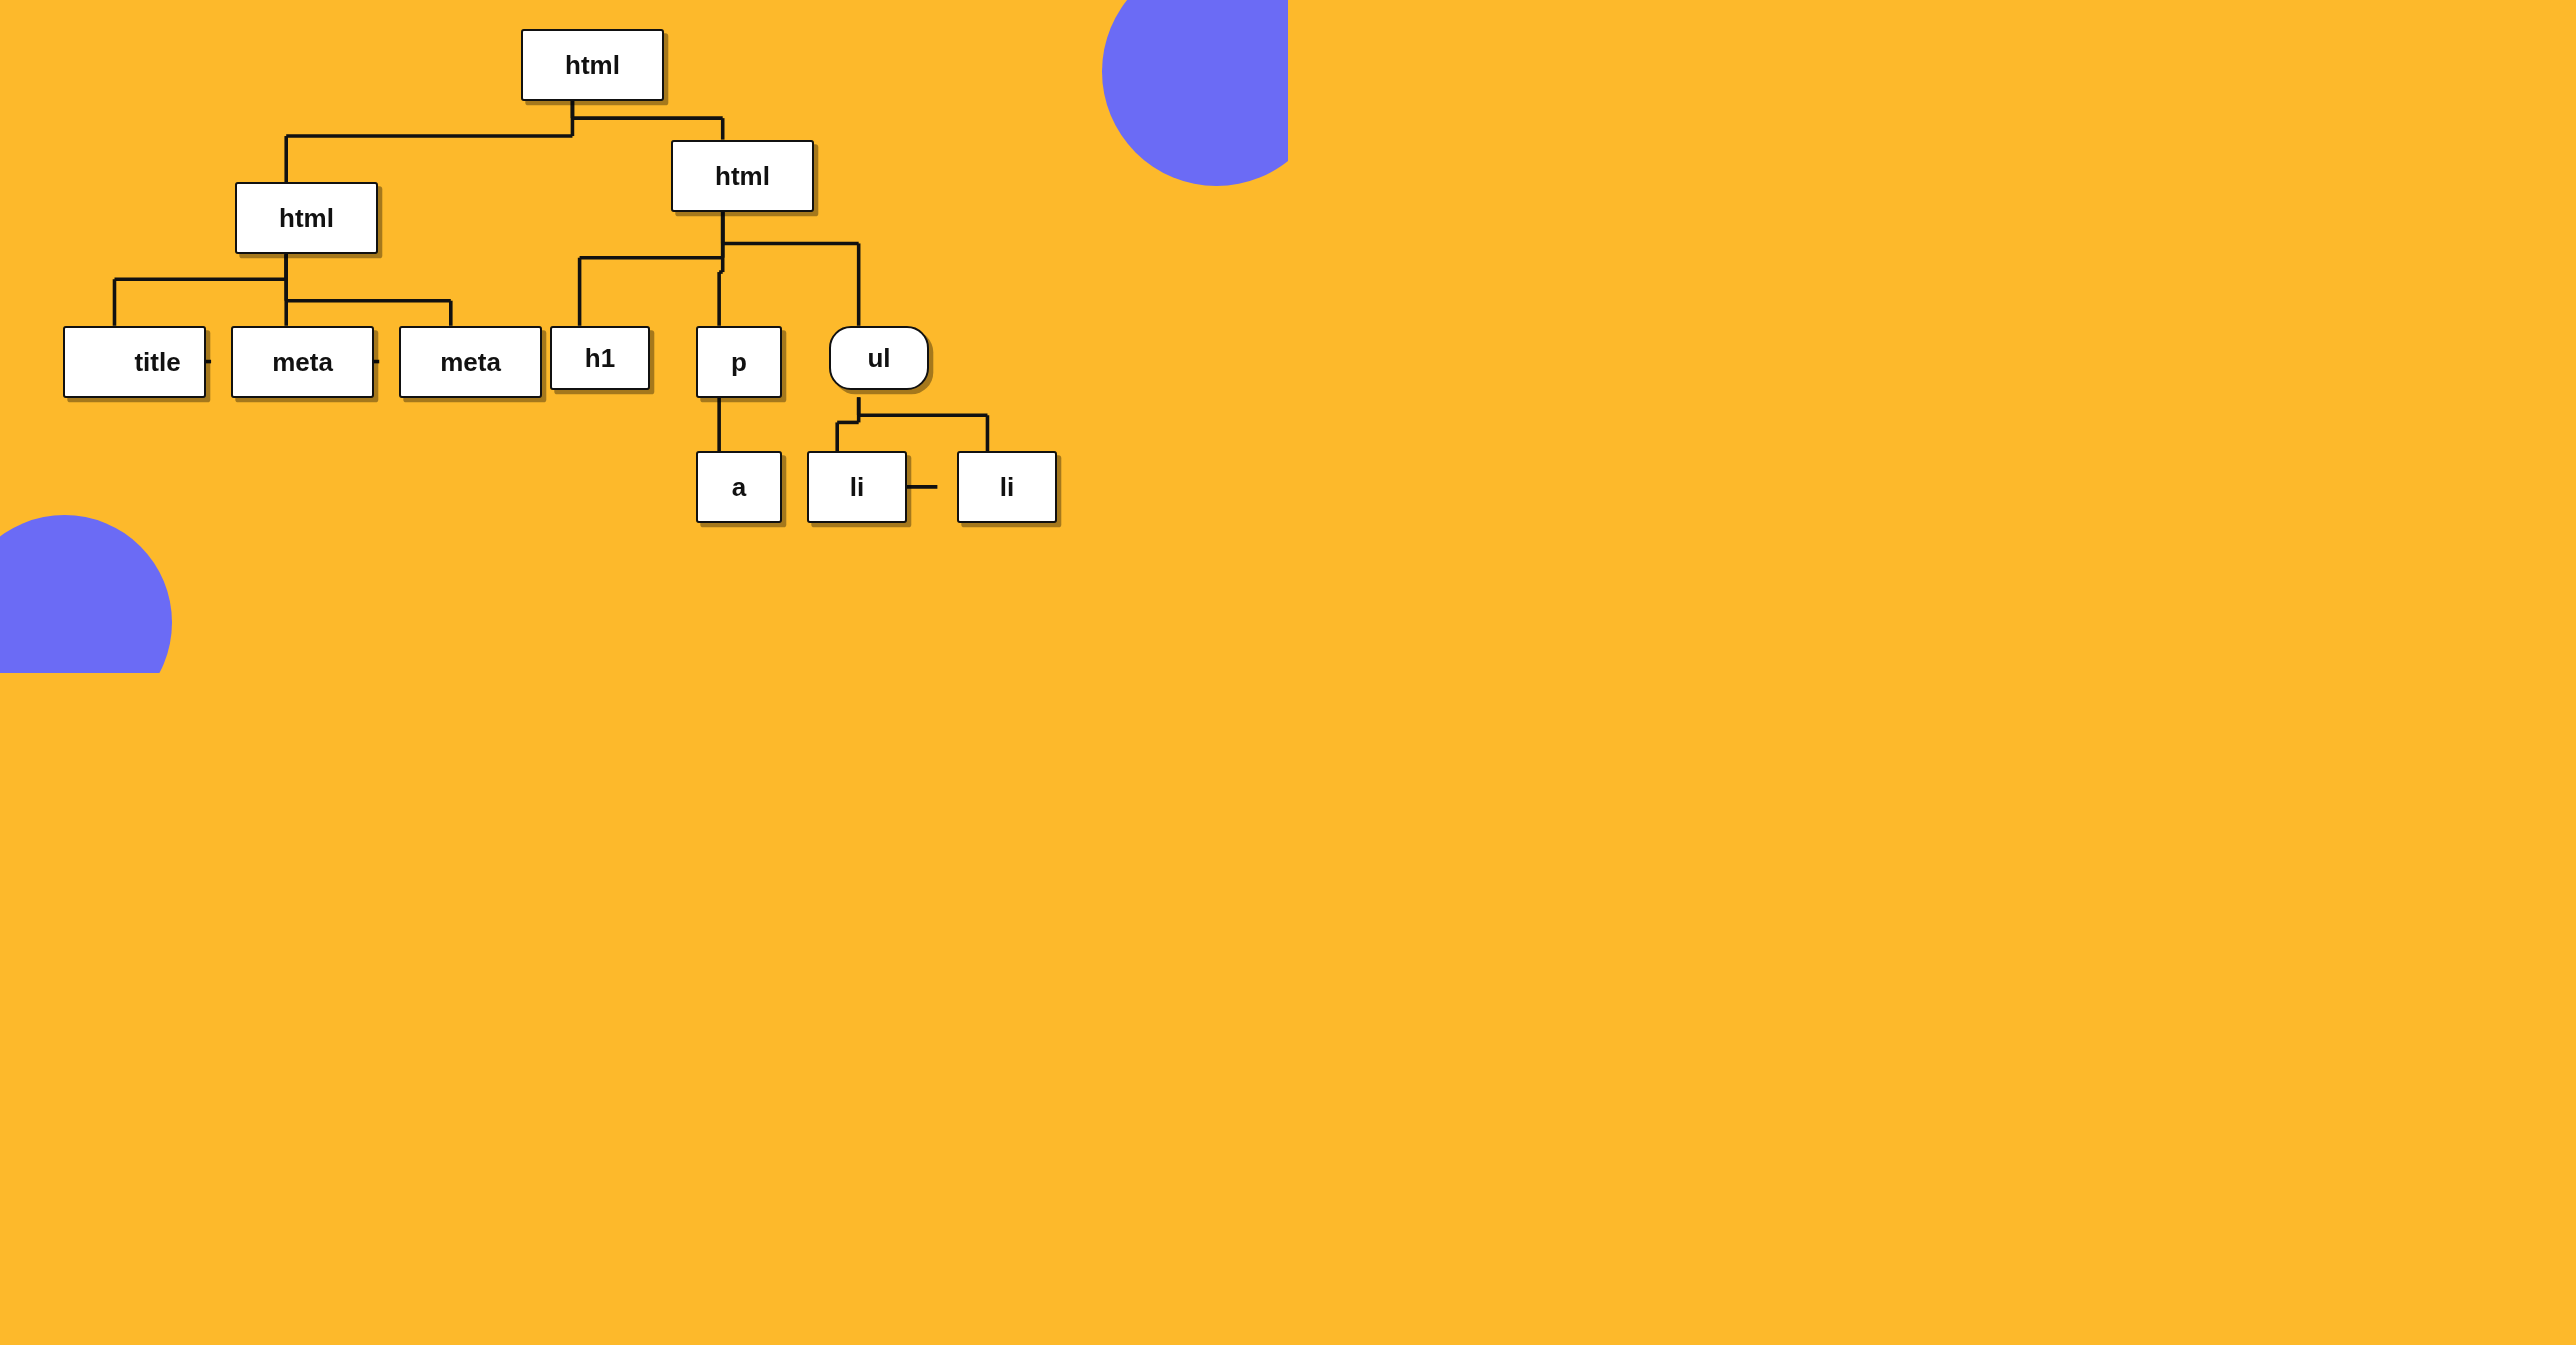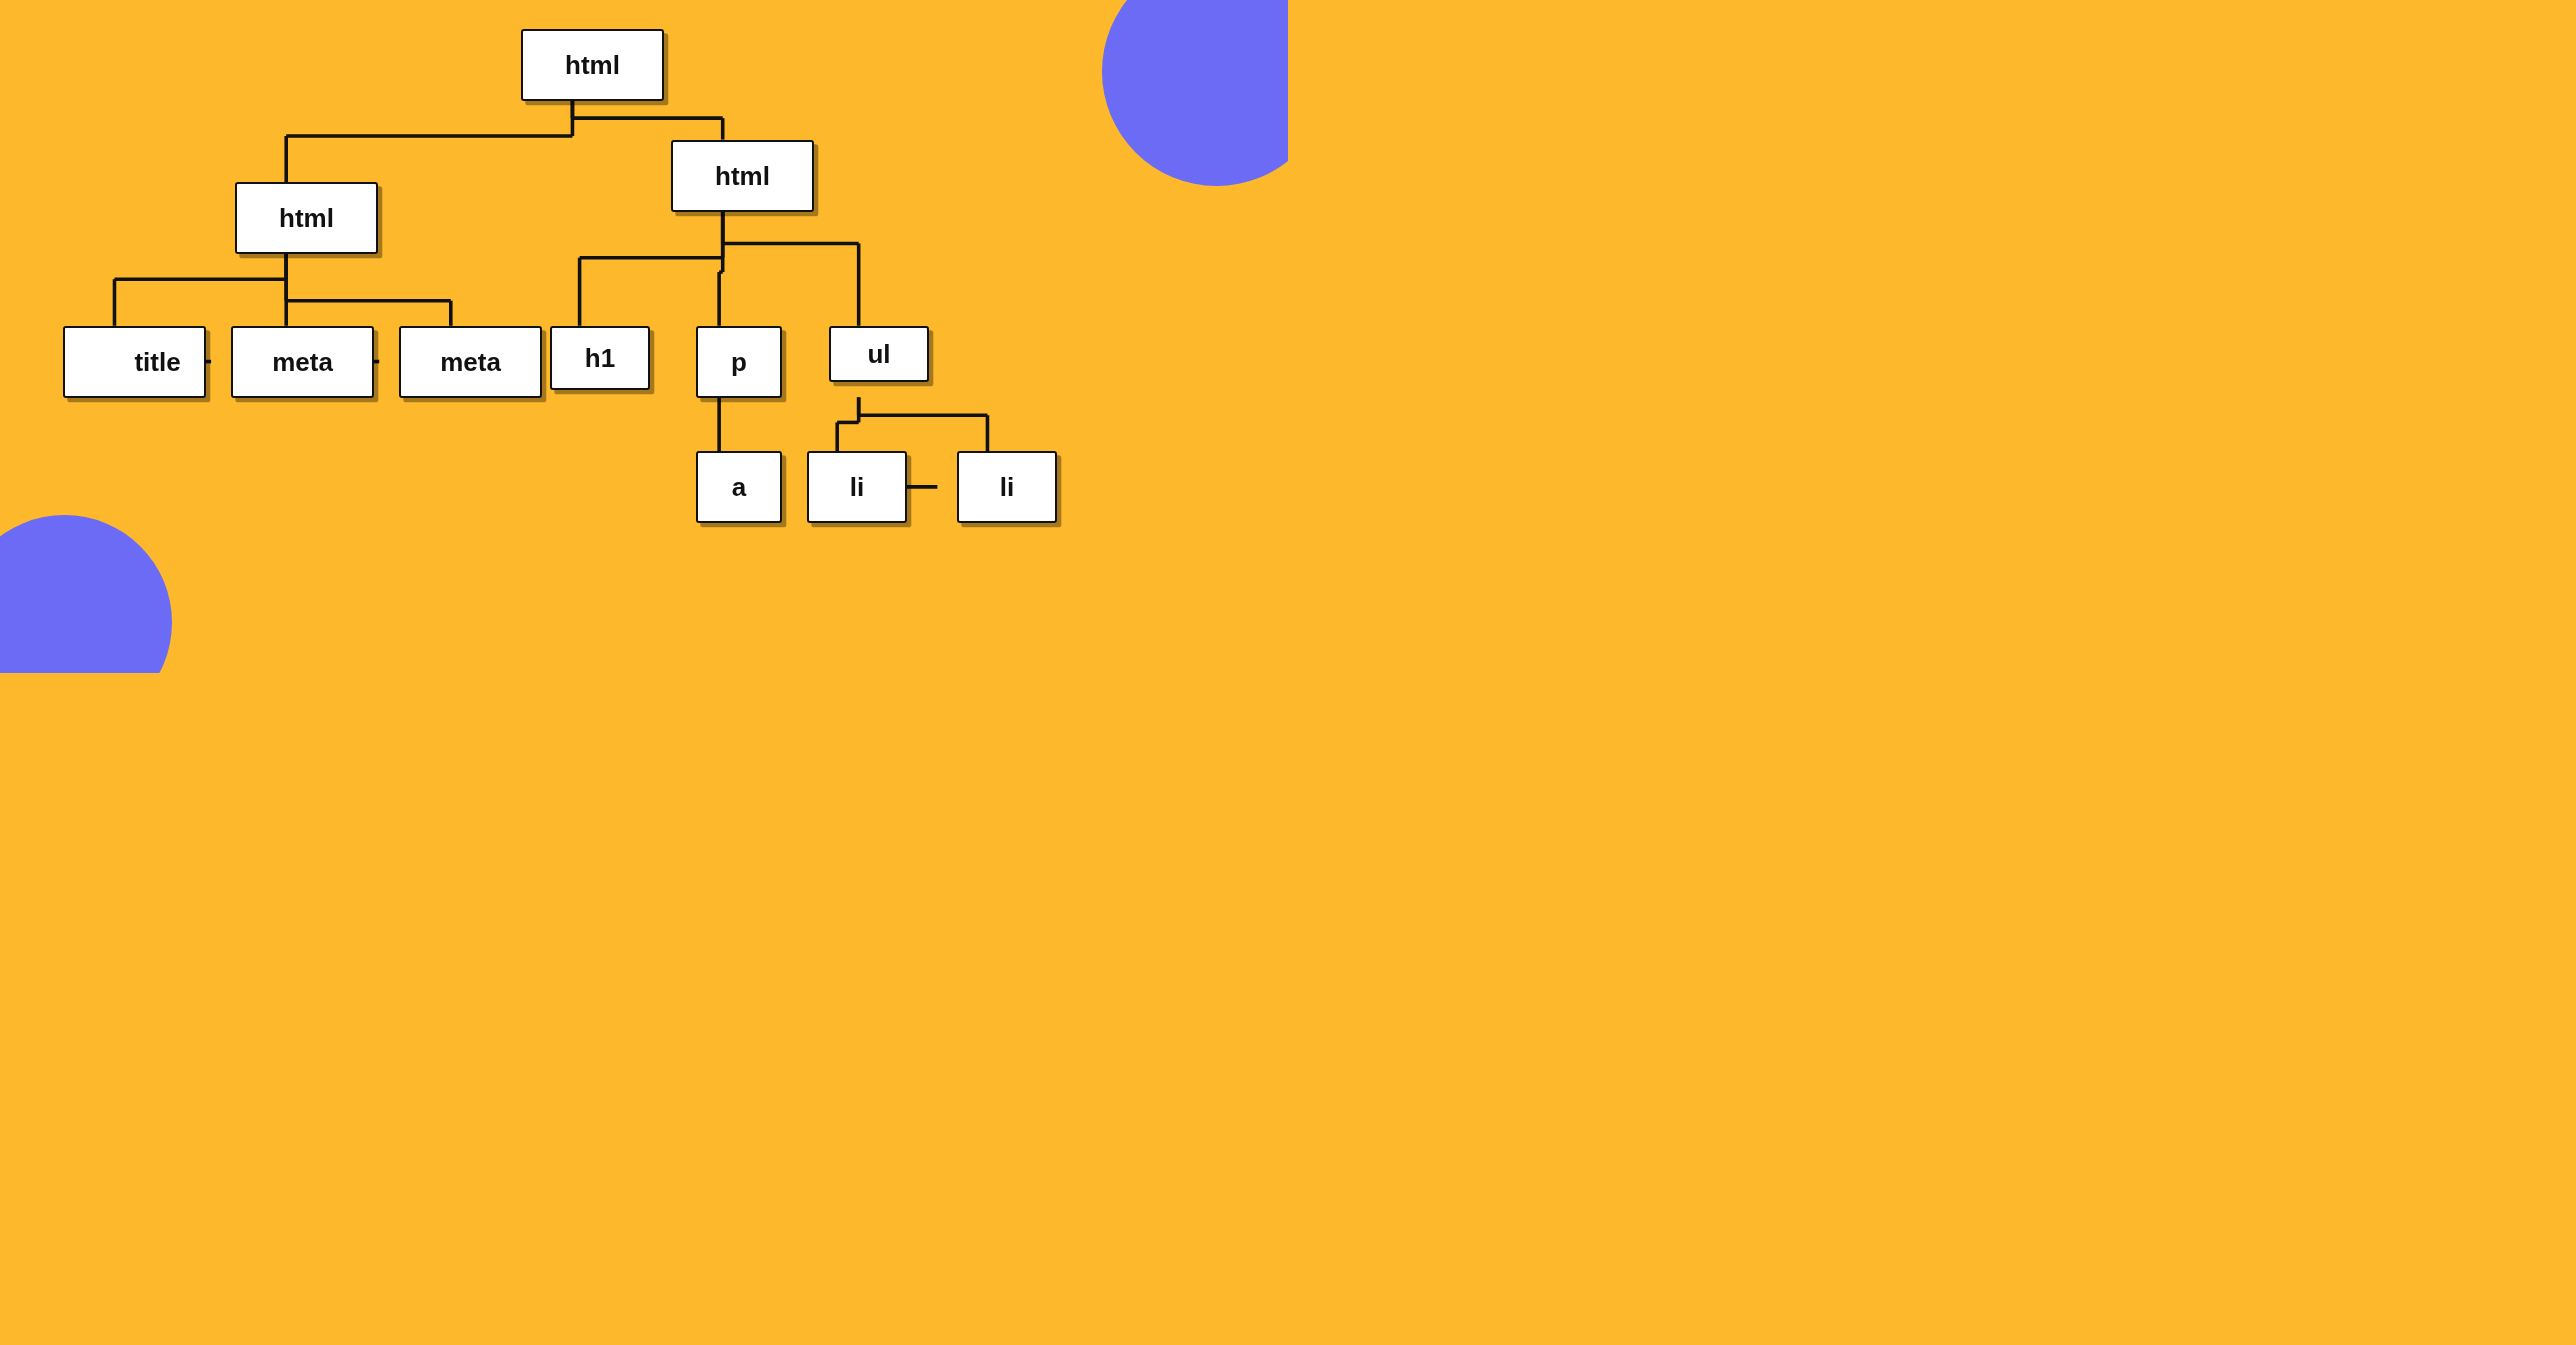--- a/index.html
+++ b/index.html
@@ -122,21 +122,22 @@
       left: 676px;
       top: 326px;
       width: 86px;
       height: 72px;
     }
 
     #node-ul {
       left: 809px;
       top: 326px;
       width: 100px;
-      height: 56px;
+      height: 64px;
+      border-radius: 22px;
     }
 
     #node-a {
       left: 676px;
       top: 451px;
       width: 86px;
       height: 72px;
     }
 
     #node-li1 {

